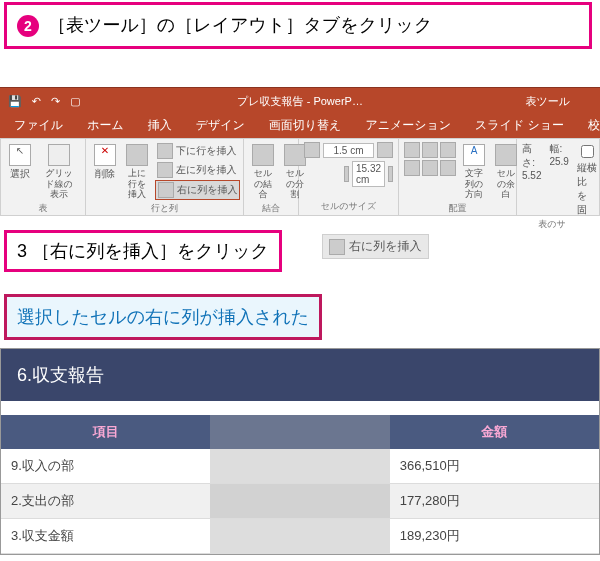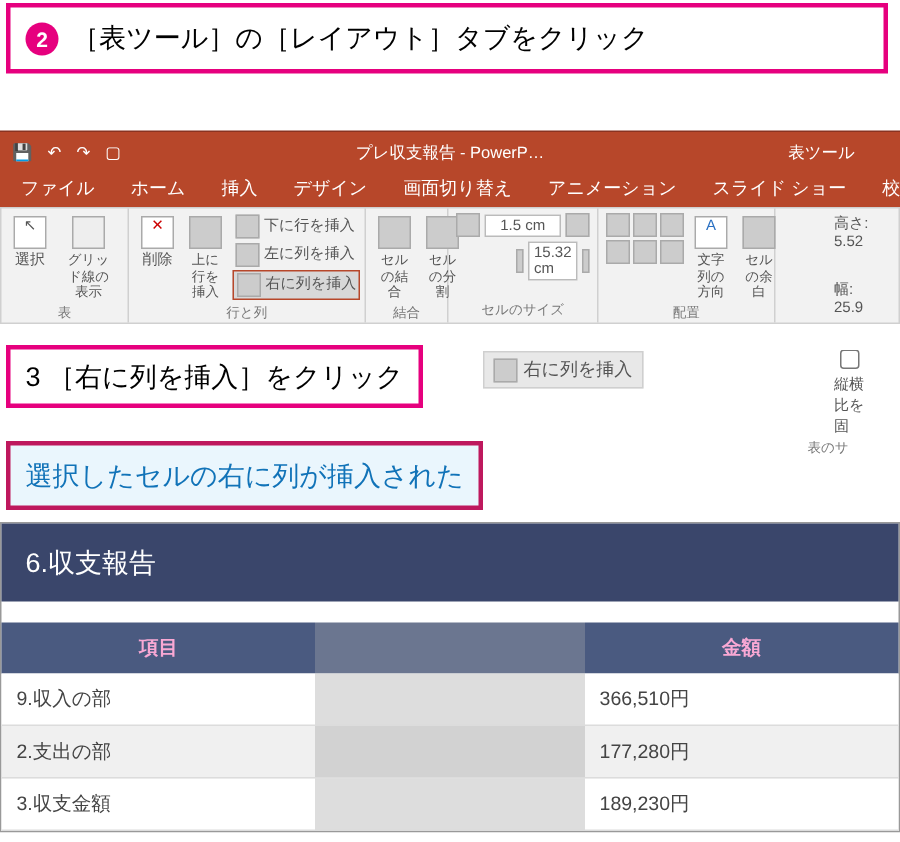--- a/index.html
+++ b/index.html
@@ -225,21 +225,21 @@
             </div>
           <div class="btn">
               <div class="ico lg"></div>
               <span style="font-size:9px;">セルの余白</span>
             </div>
         </div>
         <div class="grp-label">配置</div>
       </div>
 
       <div class="grp" style="width:70px;border-right:none;">
-        <div style="display:flex;flex-direction:column;gap:19px;font-size:10px;margin-left:34px;">
+        <div style="display:flex;flex-direction:row;gap:8px;font-size:10px;">
           <div>高さ: <span>5.52</span></div>
           <div>幅: <span>25.9</span></div>
           <div><input type="checkbox" style="vertical-align: middle;"> <span>縦横比を固</span></div>
         </div>
         <div class="grp-label">表のサ</div>
       </div>
     </div>
   </div>
 
   <div style="display:flex; align-items:flex-start; gap:40px; margin:14px 0 0 4px;">

